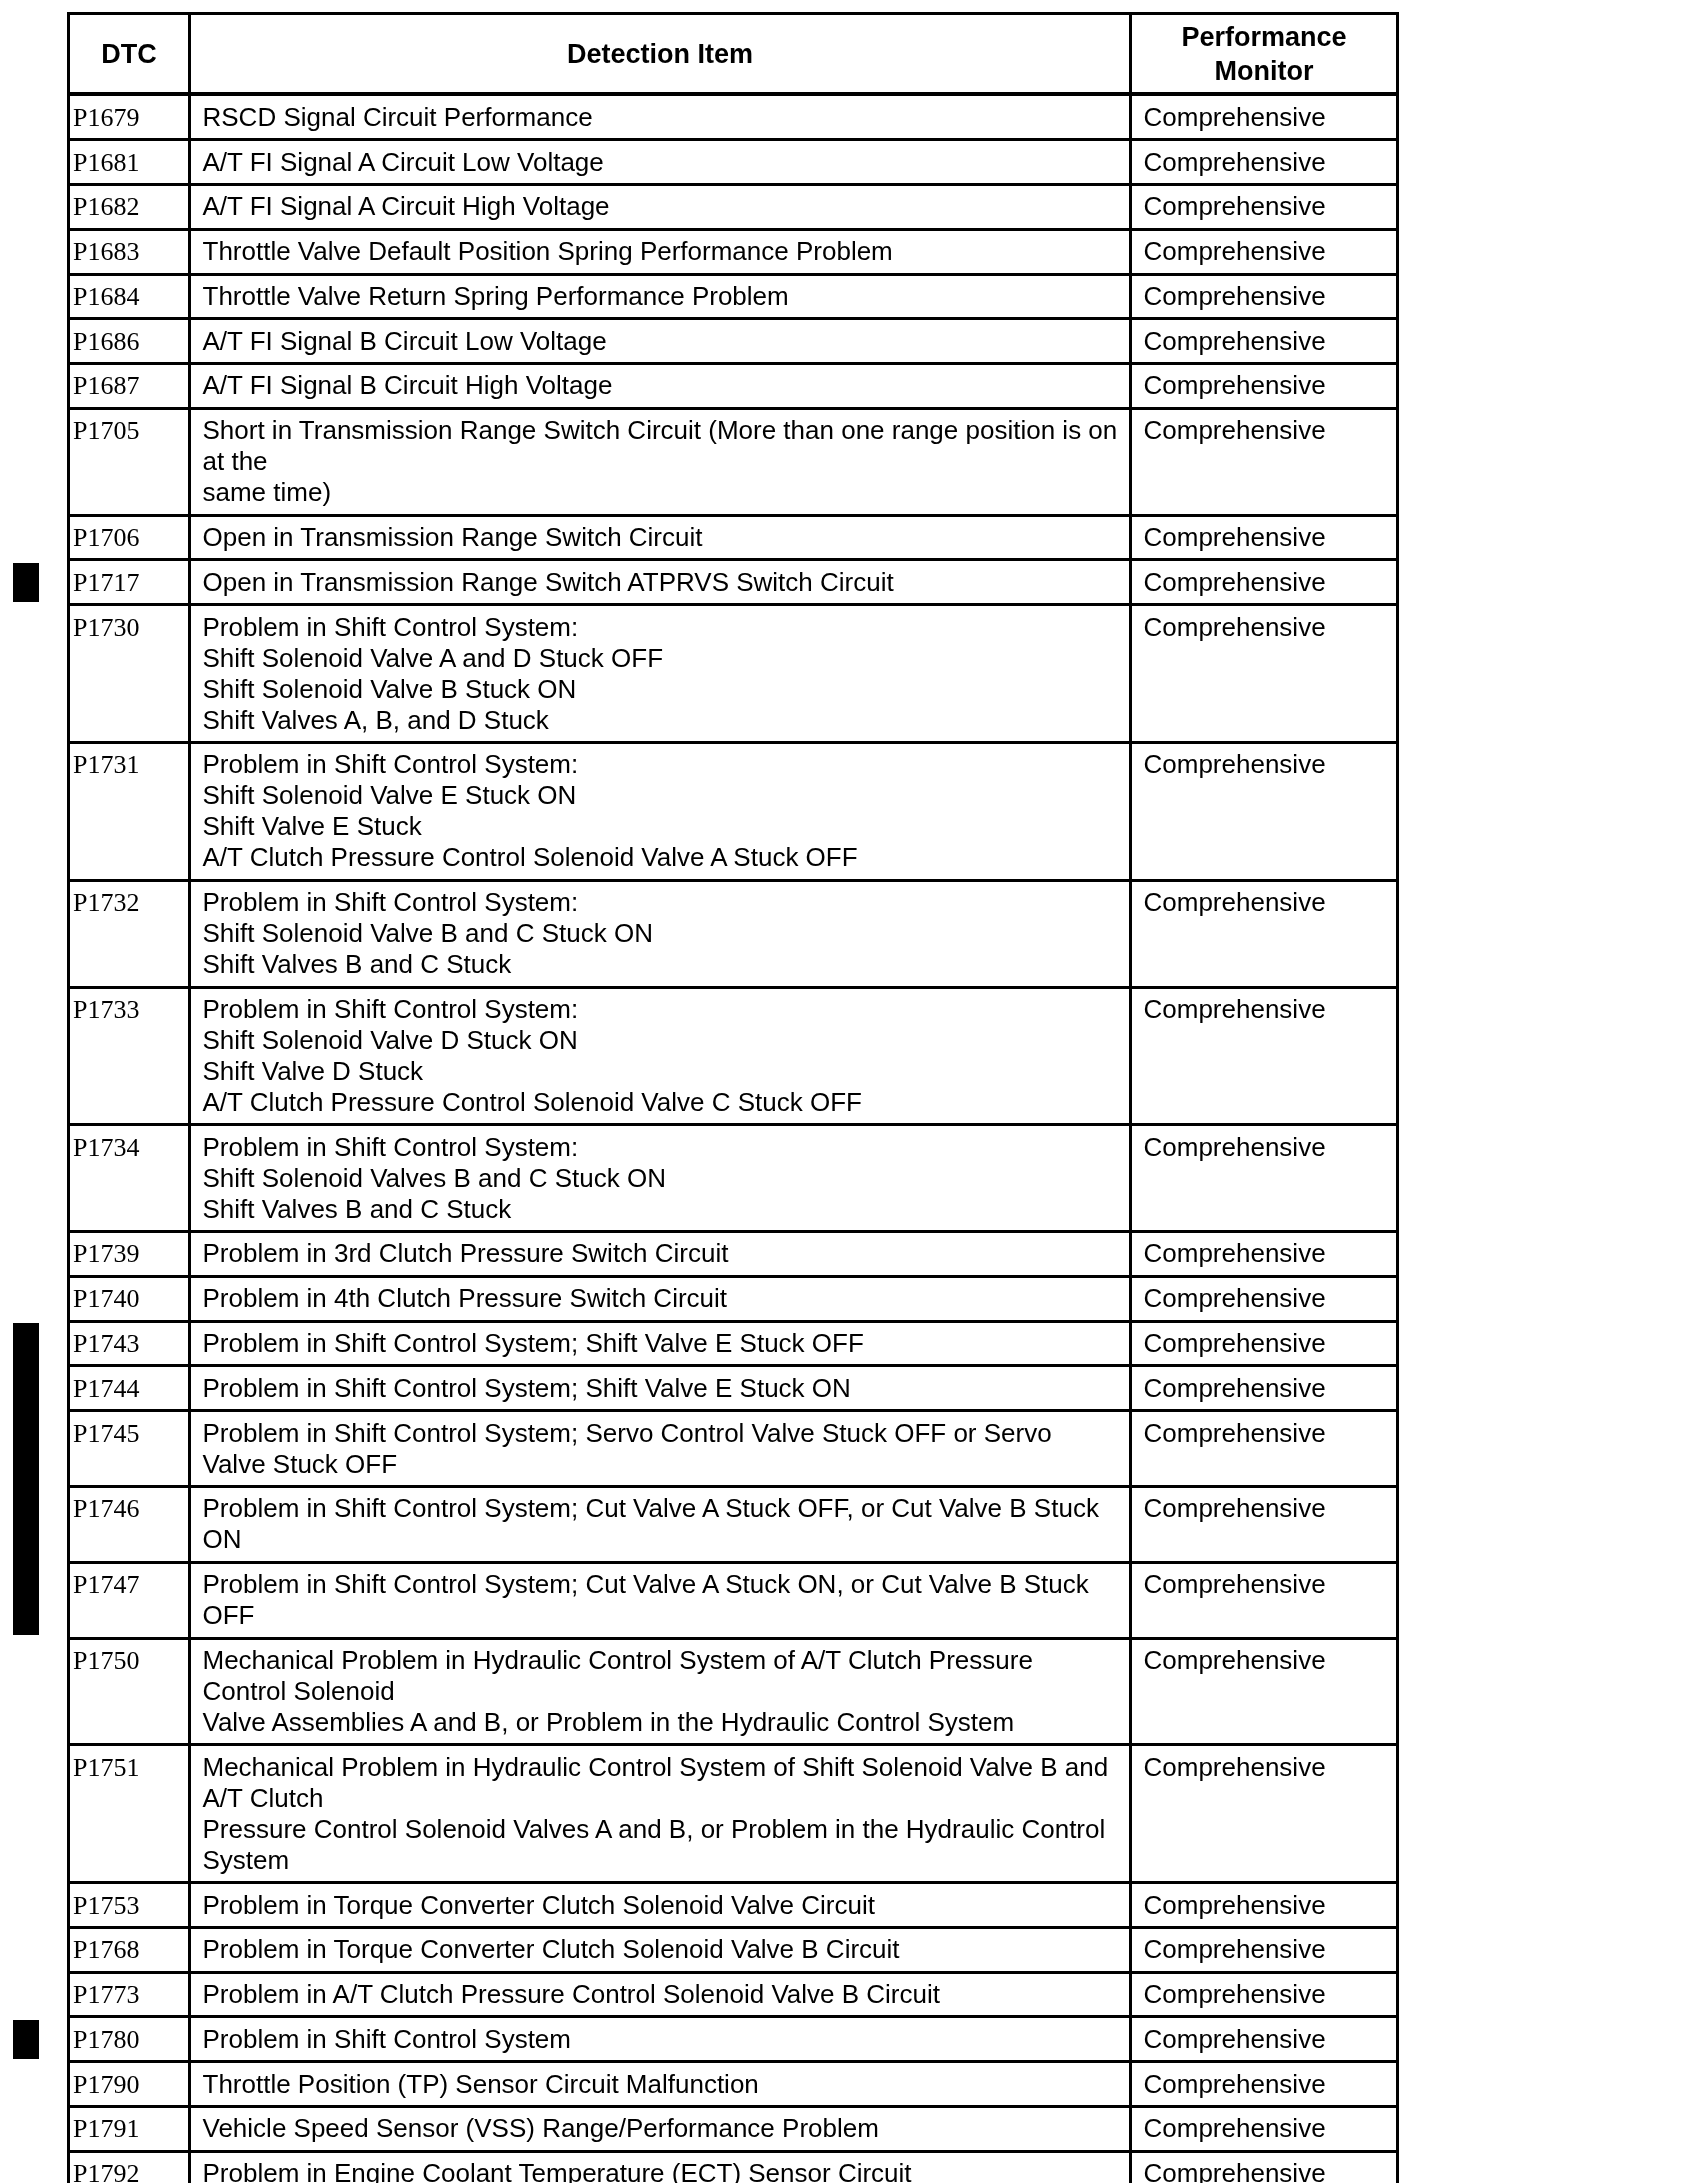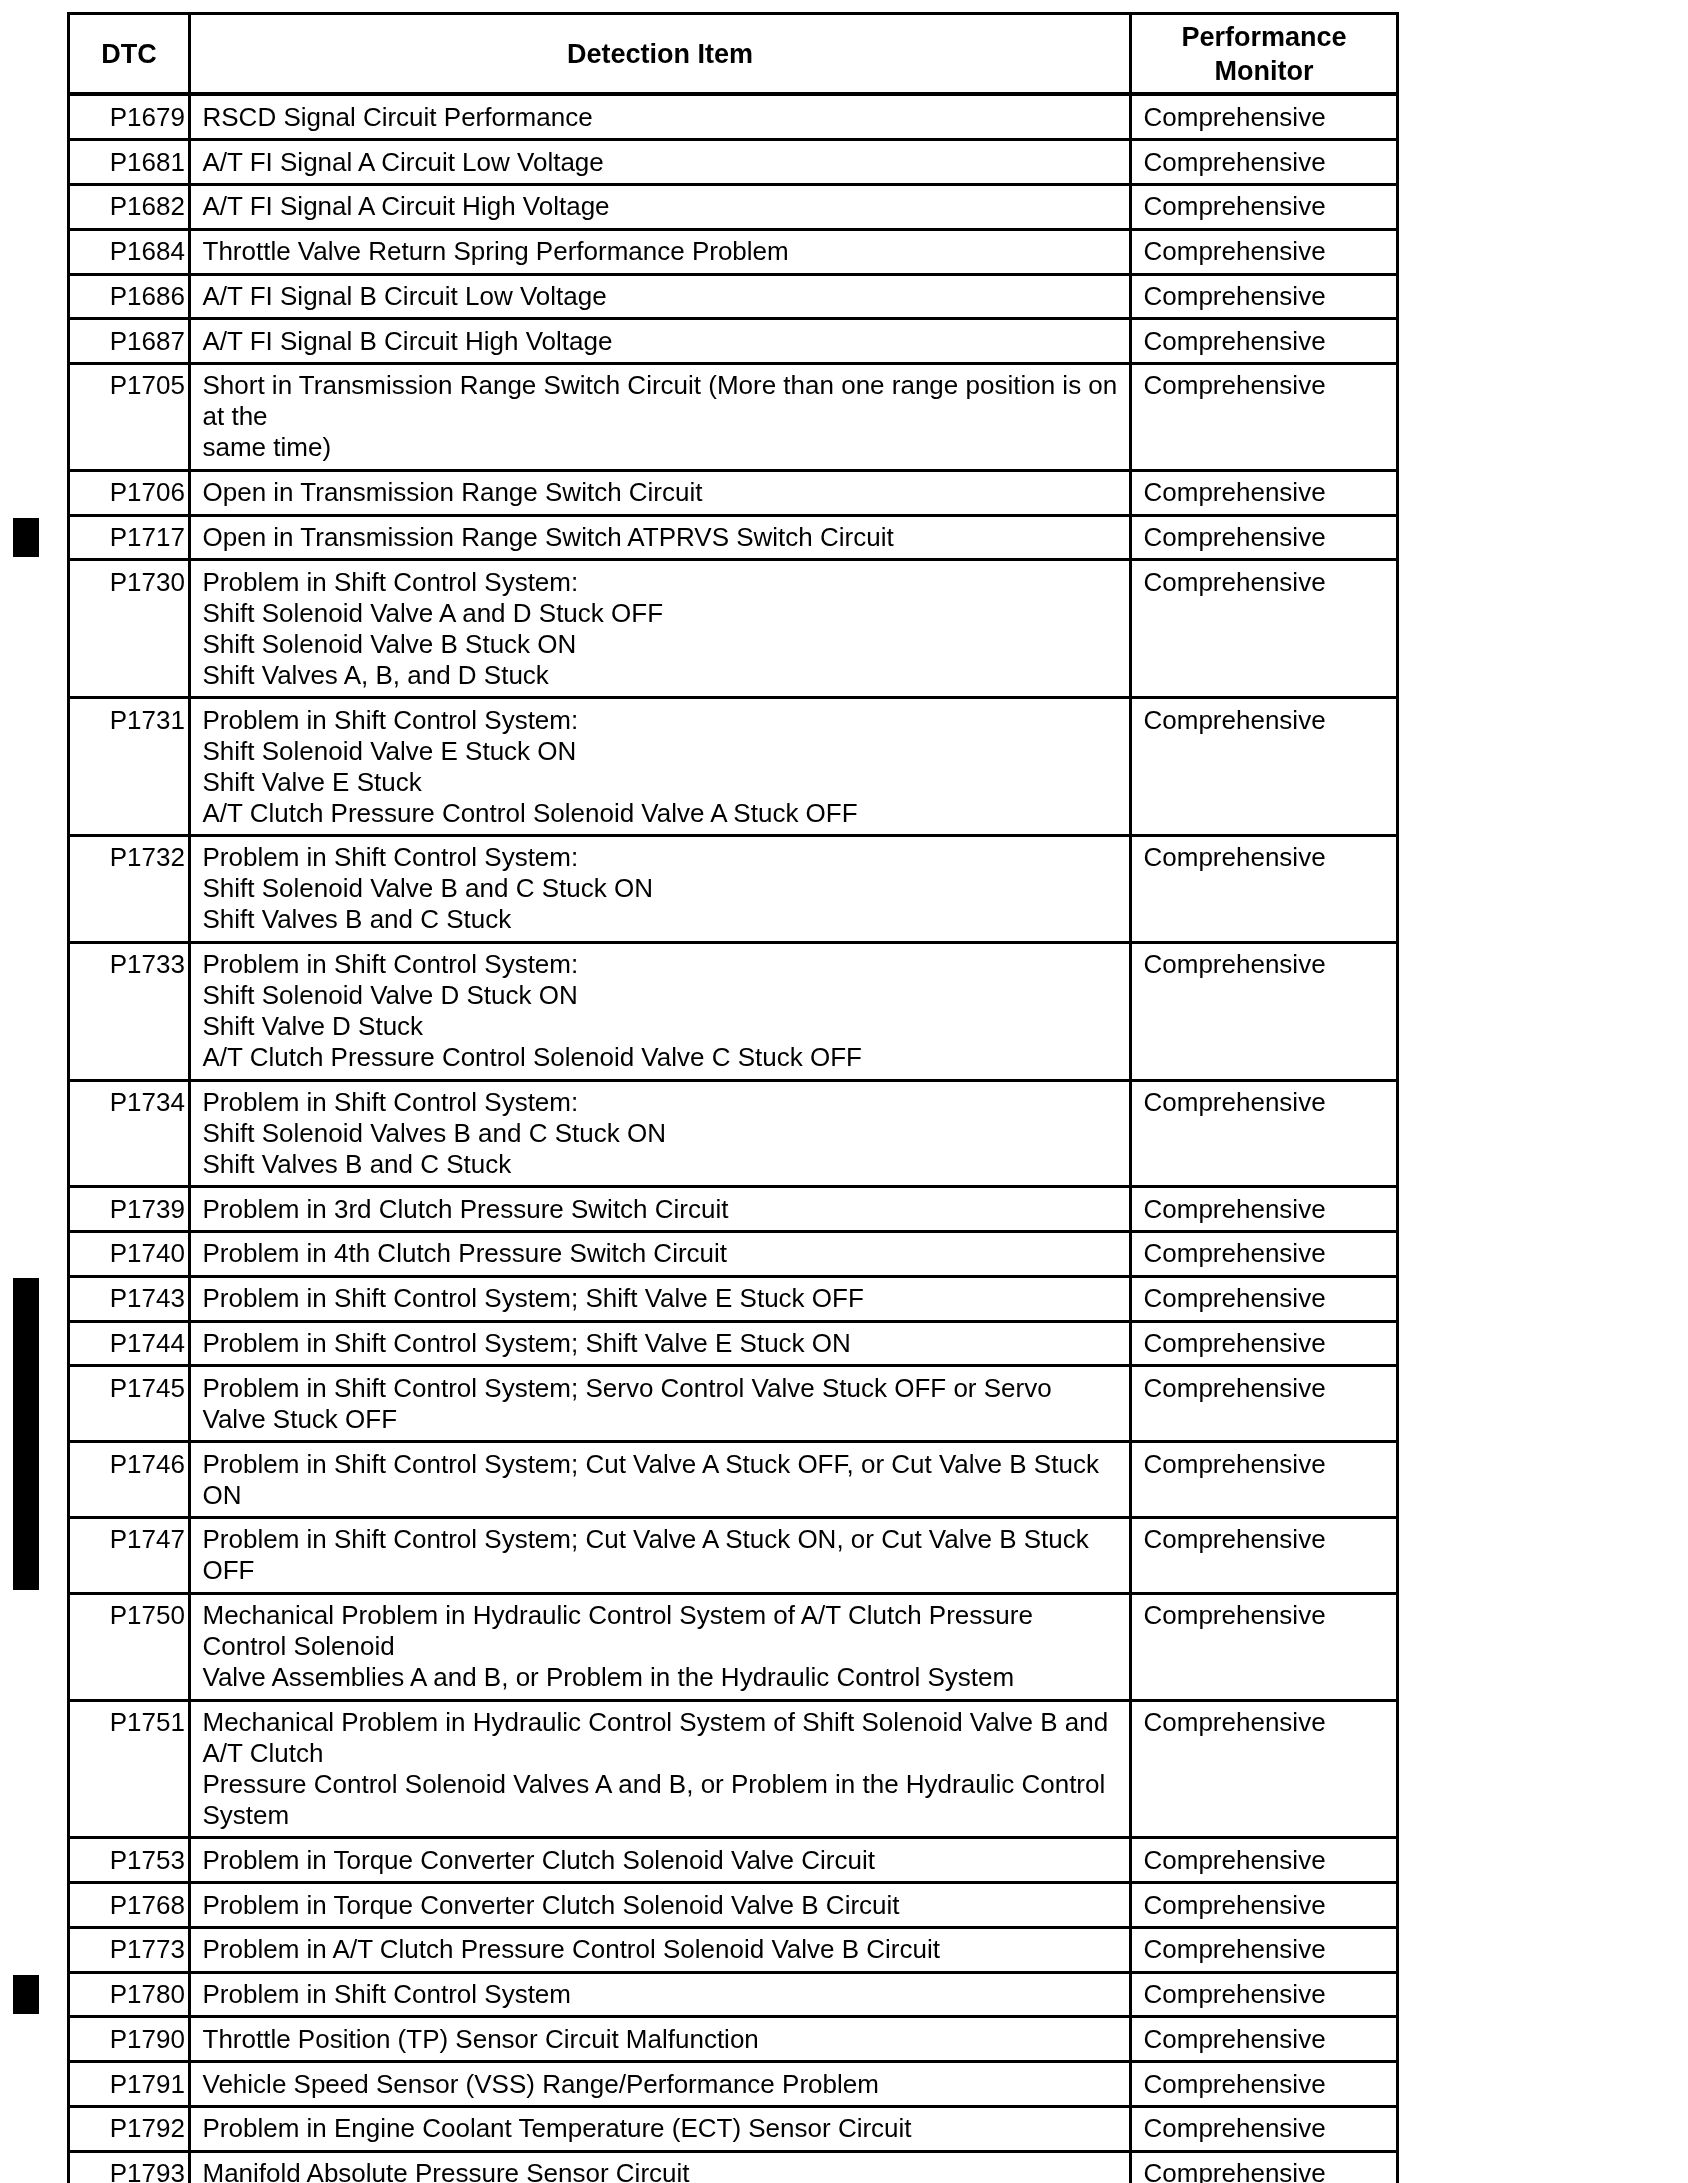--- a/index.html
+++ b/index.html
@@ -47,24 +47,25 @@
     border-bottom-width: 4.6px;
   }
   td {
     font-size: 26px;
     line-height: 31px;
     vertical-align: top;
     padding: 5.4px 11.5px;
     white-space: pre-line;
   }
   td.dtc-cell {
-    text-align: right;
+    text-align: left;
     position: relative;
     padding-left: 3.1px;
     padding-right: 3.1px;
+    font-family: Liberation Serif, serif;
   }
   td.item-cell {
     text-align: left;
   }
   td.monitor-cell {
     text-align: left;
   }
 
   
   .bar {
@@ -107,20 +108,25 @@
             <td class="dtc-cell">P1681</td>
             <td class="item-cell">A/T FI Signal A Circuit Low Voltage</td>
             <td class="monitor-cell">Comprehensive</td>
           </tr>
           <tr>
             <td class="dtc-cell">P1682</td>
             <td class="item-cell">A/T FI Signal A Circuit High Voltage</td>
             <td class="monitor-cell">Comprehensive</td>
           </tr>
           <tr>
+            <td class="dtc-cell">P1683</td>
+            <td class="item-cell">Throttle Valve Default Position Spring Performance Problem</td>
+            <td class="monitor-cell">Comprehensive</td>
+          </tr>
+          <tr>
             <td class="dtc-cell">P1684</td>
             <td class="item-cell">Throttle Valve Return Spring Performance Problem</td>
             <td class="monitor-cell">Comprehensive</td>
           </tr>
           <tr>
             <td class="dtc-cell">P1686</td>
             <td class="item-cell">A/T FI Signal B Circuit Low Voltage</td>
             <td class="monitor-cell">Comprehensive</td>
           </tr>
           <tr>

